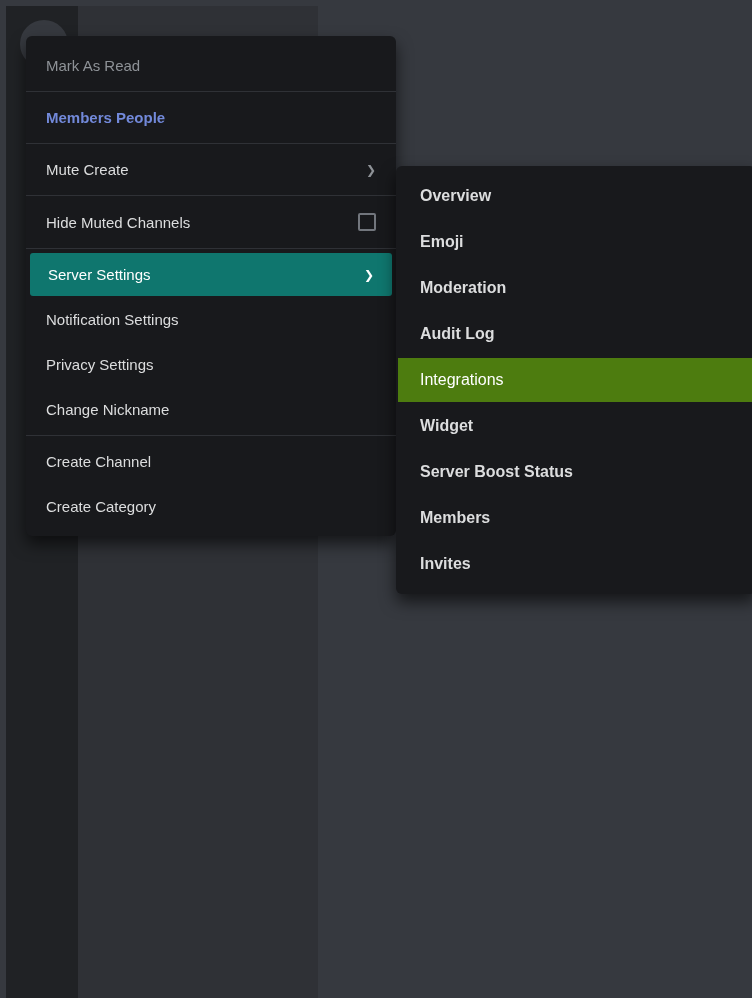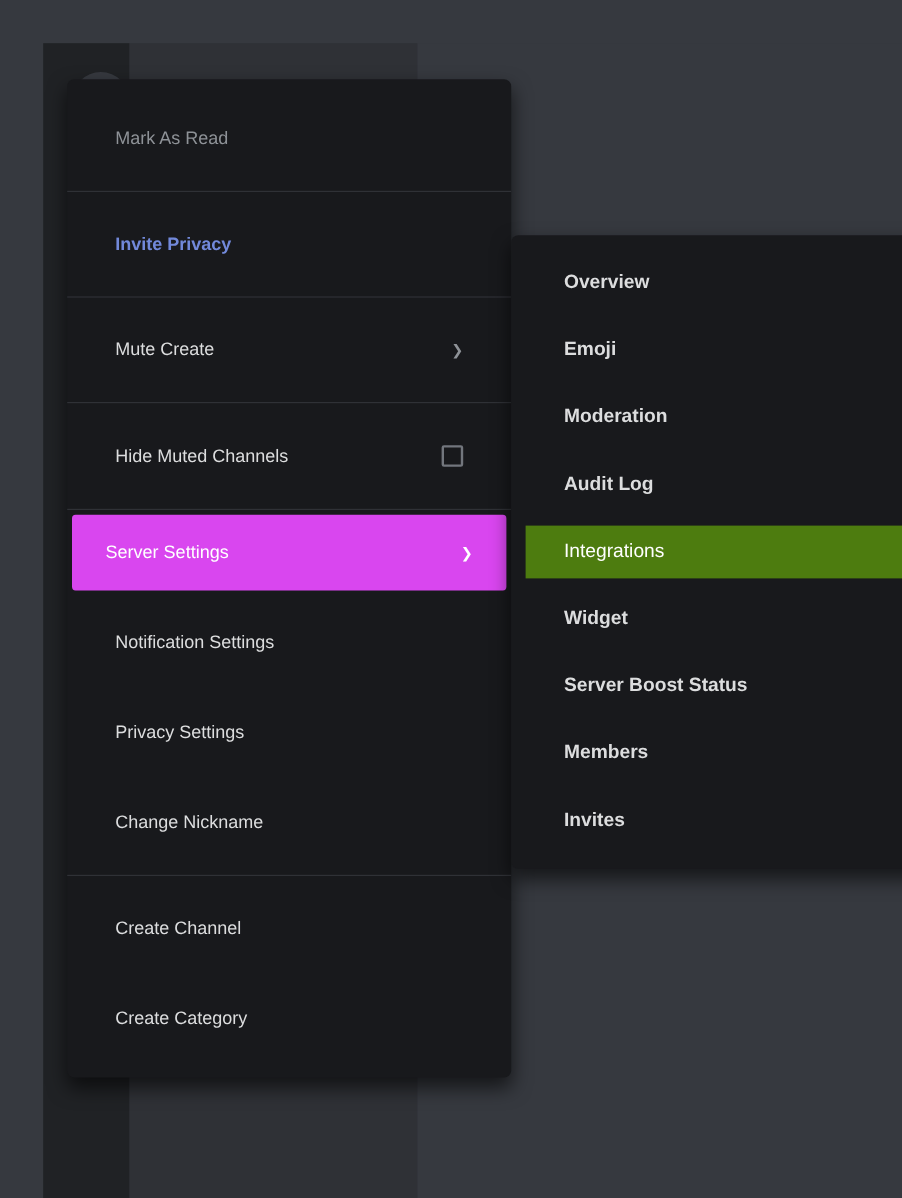--- a/index.html
+++ b/index.html
@@ -1,15 +1,15 @@
 <!DOCTYPE html>
 <html><head>
   <meta charset="utf-8">
   <style>
-    * { margin: 12px; padding: 0; box-sizing: border-box; }
+    * { margin: 2px; padding: 0; box-sizing: border-box; }
 
     body {
       width: 752px;
       height: 998px;
       background-color: #36393f;
       font-family: 'Segoe UI', Tahoma, Geneva, Verdana, sans-serif;
       overflow: hidden;
       position: relative;
     }
 
@@ -72,21 +72,21 @@
       font-size: 15px;
       font-weight: 500;
       cursor: pointer;
       display: flex;
       align-items: center;
       justify-content: space-between;
       position: relative;
     }
 
     .menu-item.active {
-      background-color: #d946ef;
+      background-color: #0f766e;
       color: white;
       margin: 0 4px;
       border-radius: 3px;
     }
 
     .menu-item.blue-text {
       color: #7289da;
       font-weight: 600;
     }
 
@@ -165,21 +165,21 @@
 
 <div class="context-menu-primary">
 
   <div class="menu-item muted-text">
     <span>Mark As Read</span>
   </div>
 
   <div class="menu-divider"></div>
 
   <div class="menu-item blue-text">
-    <span>Invite Privacy</span>
+    <span>Members People</span>
   </div>
 
   <div class="menu-divider"></div>
 
   <div class="menu-item">
     <span>Mute Create</span>
     <span class="chevron">❯</span>
   </div>
 
   <div class="menu-divider"></div>

